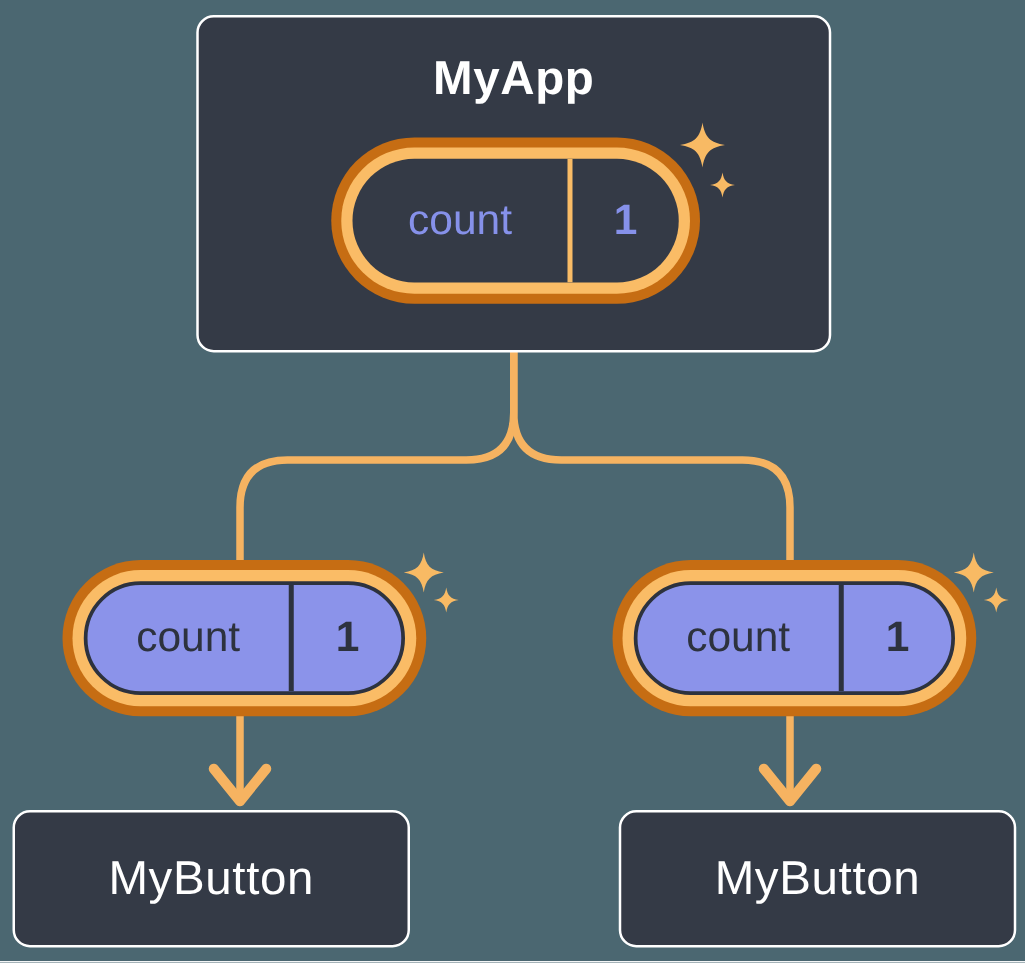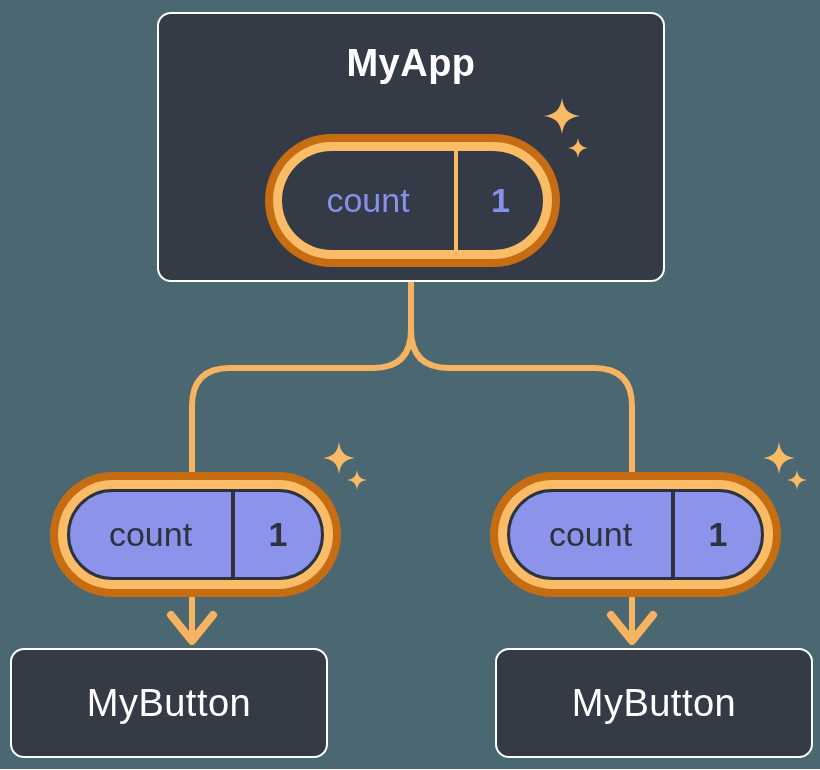--- a/index.html
+++ b/index.html
@@ -62,21 +62,20 @@
   .button-left  { left: 10px;  top: 648px; width: 318px; height: 110px; }
   .button-right { left: 495px; top: 648px; width: 318px; height: 110px; }
 
   .pill {
     position: absolute;
     z-index: 1;
     box-sizing: border-box;
     border-radius: 999px;
     background: var(--pill-ring-outer, #c66d13);
     padding: 8px;
-    margin-top: 24px;
   }
   .pill-top   { left: 106px; top: 96px;  width: 295px; height: 133px; } 
   .pill-left  { left: 50px;  top: 448px; width: 291px; height: 125px; }
   .pill-right { left: 490px; top: 448px; width: 291px; height: 125px; }
   .pill-ring {
     box-sizing: border-box;
     width: 100%; height: 100%;
     border-radius: 999px;
     background: var(--pill-ring-inner, #fabc66);
     padding: 9px;

